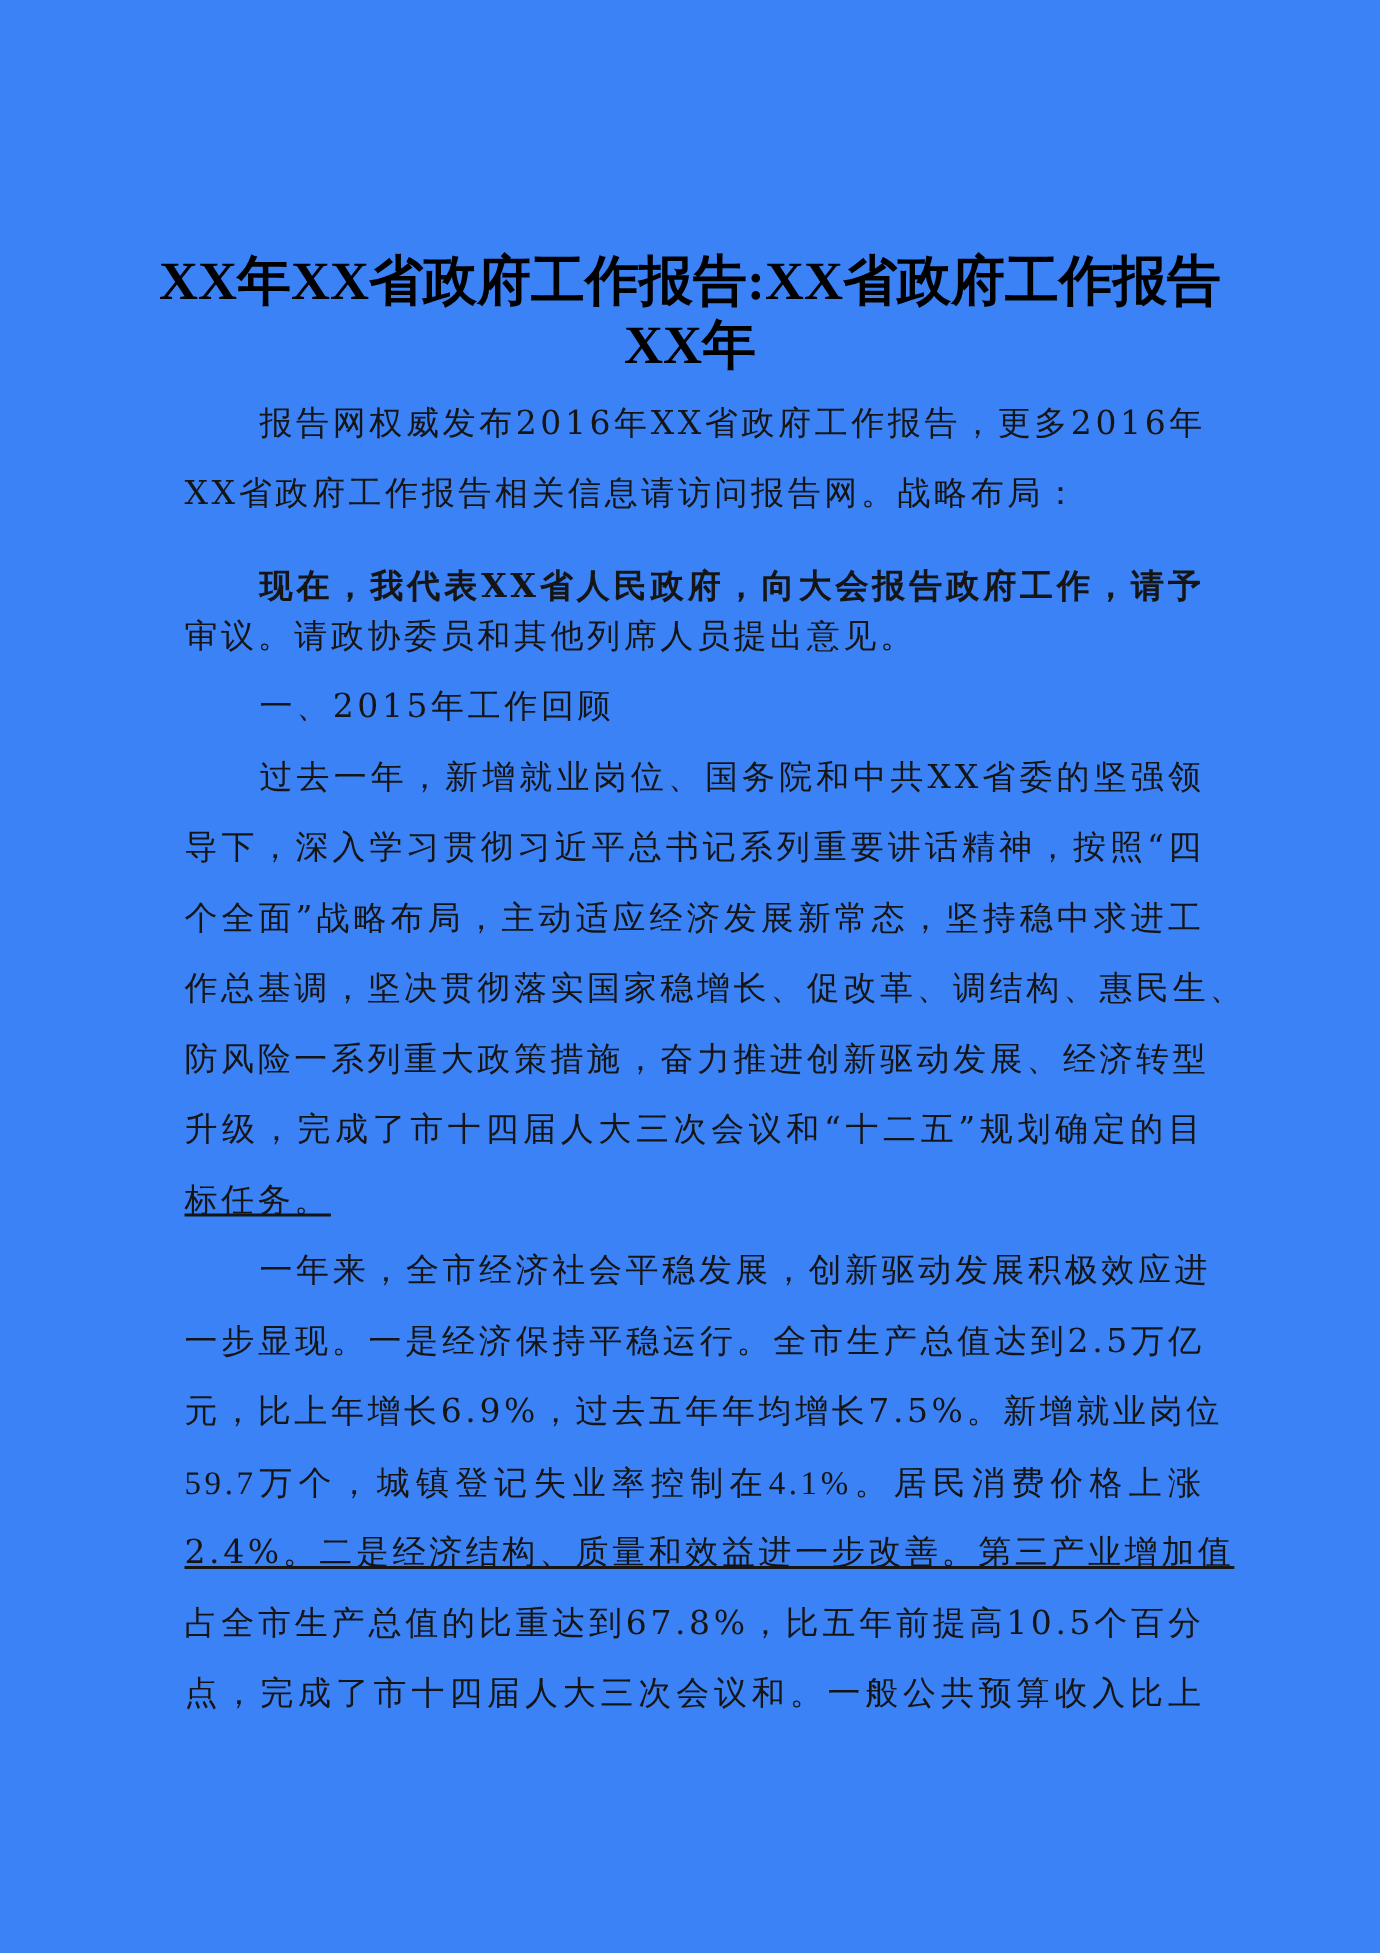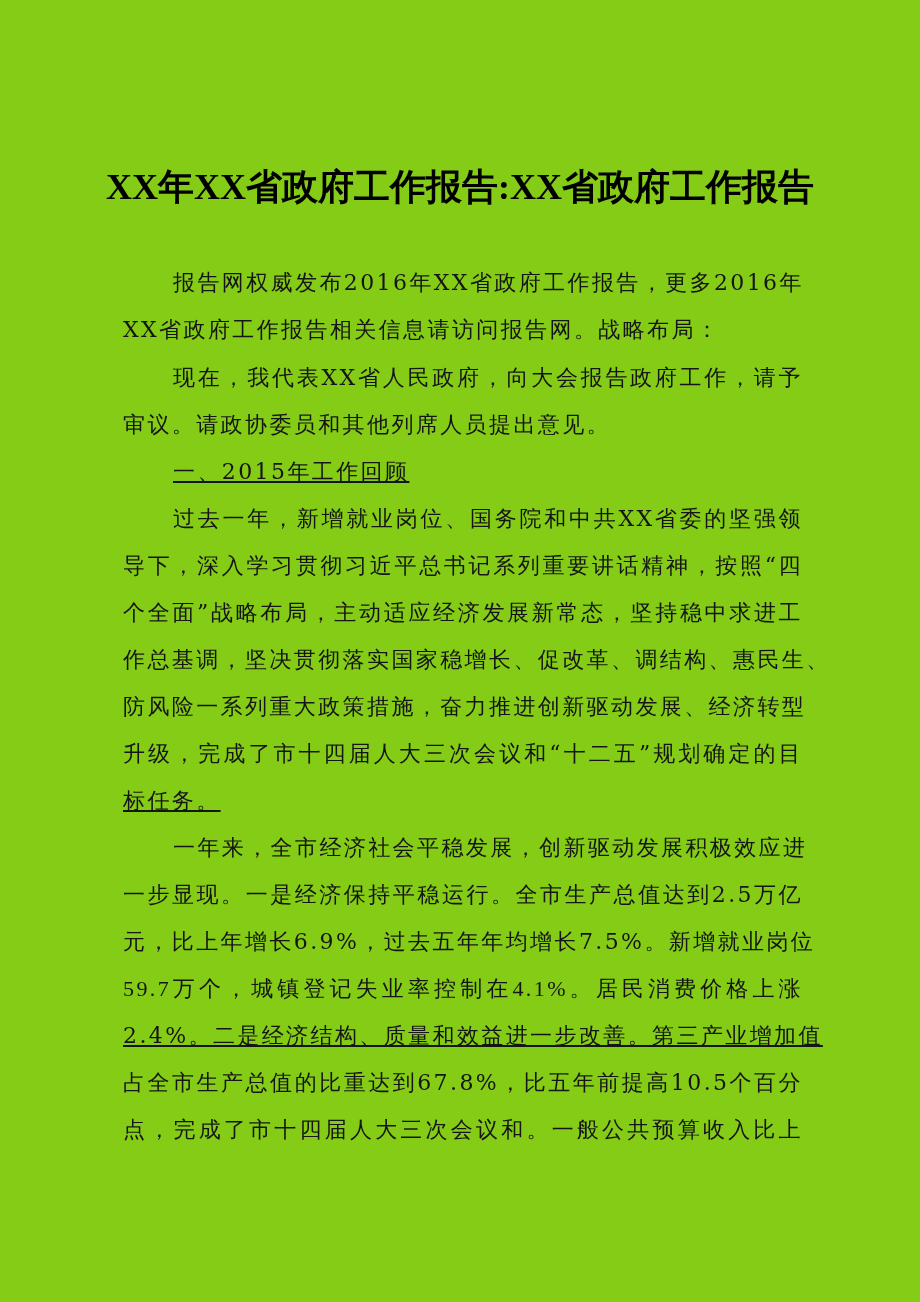--- a/index.html
+++ b/index.html
@@ -14,21 +14,21 @@
       position: relative;
       font-family: "DejaVu Serif", "Liberation Serif", serif;
       color: #111111;
     }
     .page {
       position: absolute;
       left: 0;
       top: 0;
       width: 920px;
       height: 1302px;
-      background: #84cc16;
+      background: #3b82f6;
     }
     .title {
       position: absolute;
       left: 100px;
       width: 720px;
       text-align: center;
       font-family: "Liberation Serif", "DejaVu Serif", serif;
       font-weight: bold;
       font-size: 36px;
       line-height: 46px;
@@ -53,33 +53,34 @@
       text-align: justify;
       text-align-last: justify;
     }
   </style>
 </head>
 <body>
 
 <div class="page">
 
   <div class="title l1">XX年XX省政府工作报告:XX省政府工作报告</div>
+  <div class="title l2">XX年</div>
 
   <div>
     <div class="line indent justify" style="top:268px;">报告网权威发布2016年XX省政府工作报告，更多2016年</div>
     <div class="line" style="top:315px;">XX省政府工作报告相关信息请访问报告网。战略布局：</div>
   </div>
 
   <div>
-    <div class="line indent justify" style="top:363px;">现在，我代表XX省人民政府，向大会报告政府工作，请予</div>
+    <div class="line indent justify" style="top:376px;font-weight:bold;">现在，我代表XX省人民政府，向大会报告政府工作，请予</div>
     <div class="line" style="top:410px;">审议。请政协委员和其他列席人员提出意见。</div>
   </div>
 
   <div>
-    <div class="line indent" style="top:457px;text-decoration:underline;">一、2015年工作回顾</div>
+    <div class="line indent" style="top:457px;">一、2015年工作回顾</div>
   </div>
 
   <div>
     <div class="line indent justify" style="top:504px;">过去一年，新增就业岗位、国务院和中共XX省委的坚强领</div>
     <div class="line justify" style="top:551px;">导下，深入学习贯彻习近平总书记系列重要讲话精神，按照“四</div>
     <div class="line justify" style="top:598px;">个全面”战略布局，主动适应经济发展新常态，坚持稳中求进工</div>
     <div class="line justify" style="top:645px;">作总基调，坚决贯彻落实国家稳增长、促改革、调结构、惠民生、</div>
     <div class="line justify" style="top:692px;">防风险一系列重大政策措施，奋力推进创新驱动发展、经济转型</div>
     <div class="line justify" style="top:739px;">升级，完成了市十四届人大三次会议和“十二五”规划确定的目</div>
     <div class="line" style="top:786px;text-decoration:underline;">标任务。</div>

